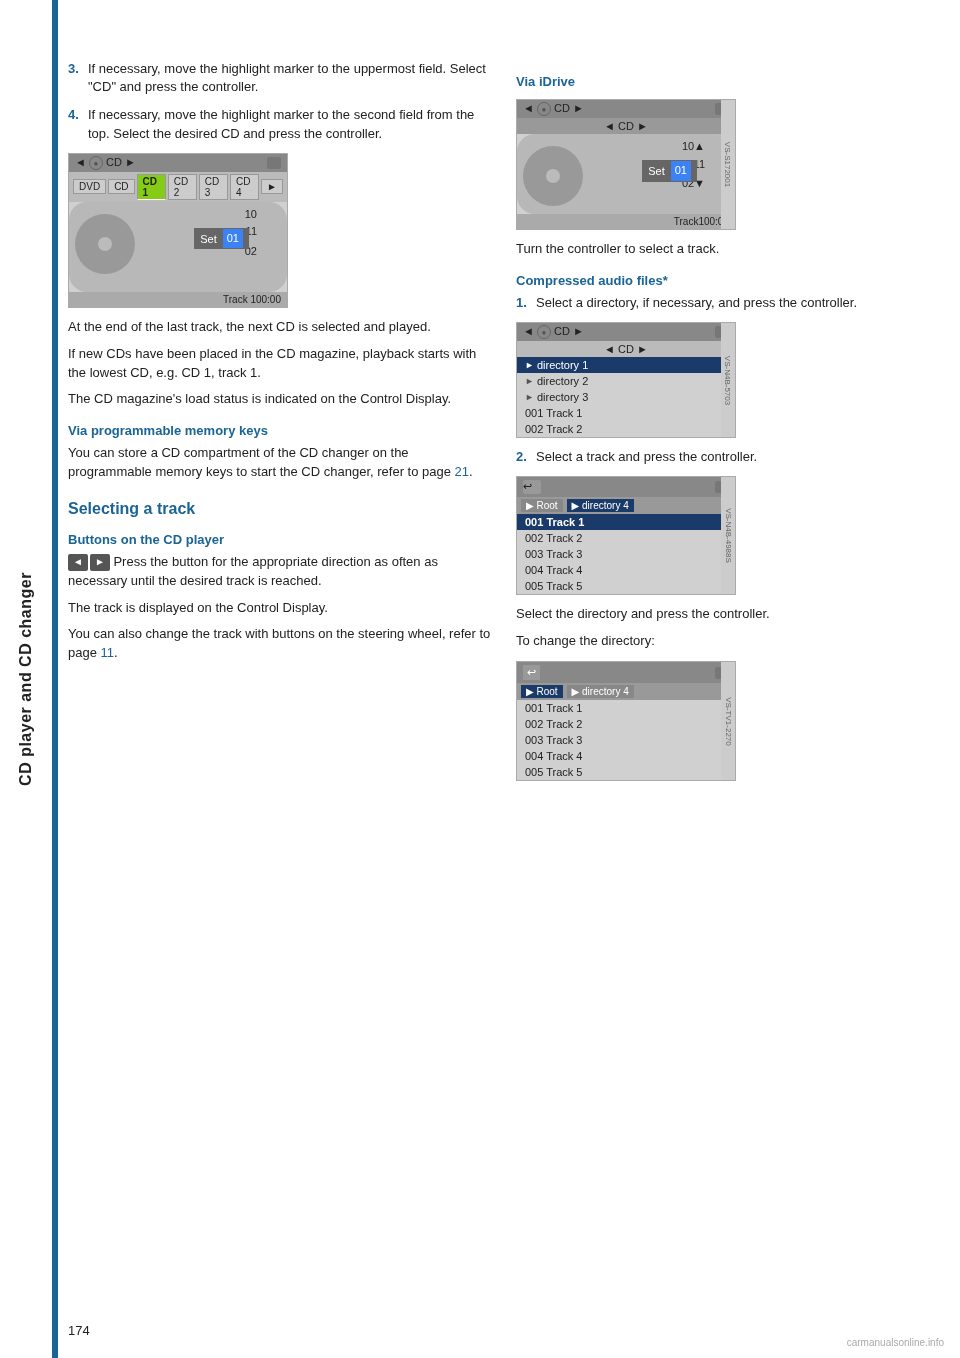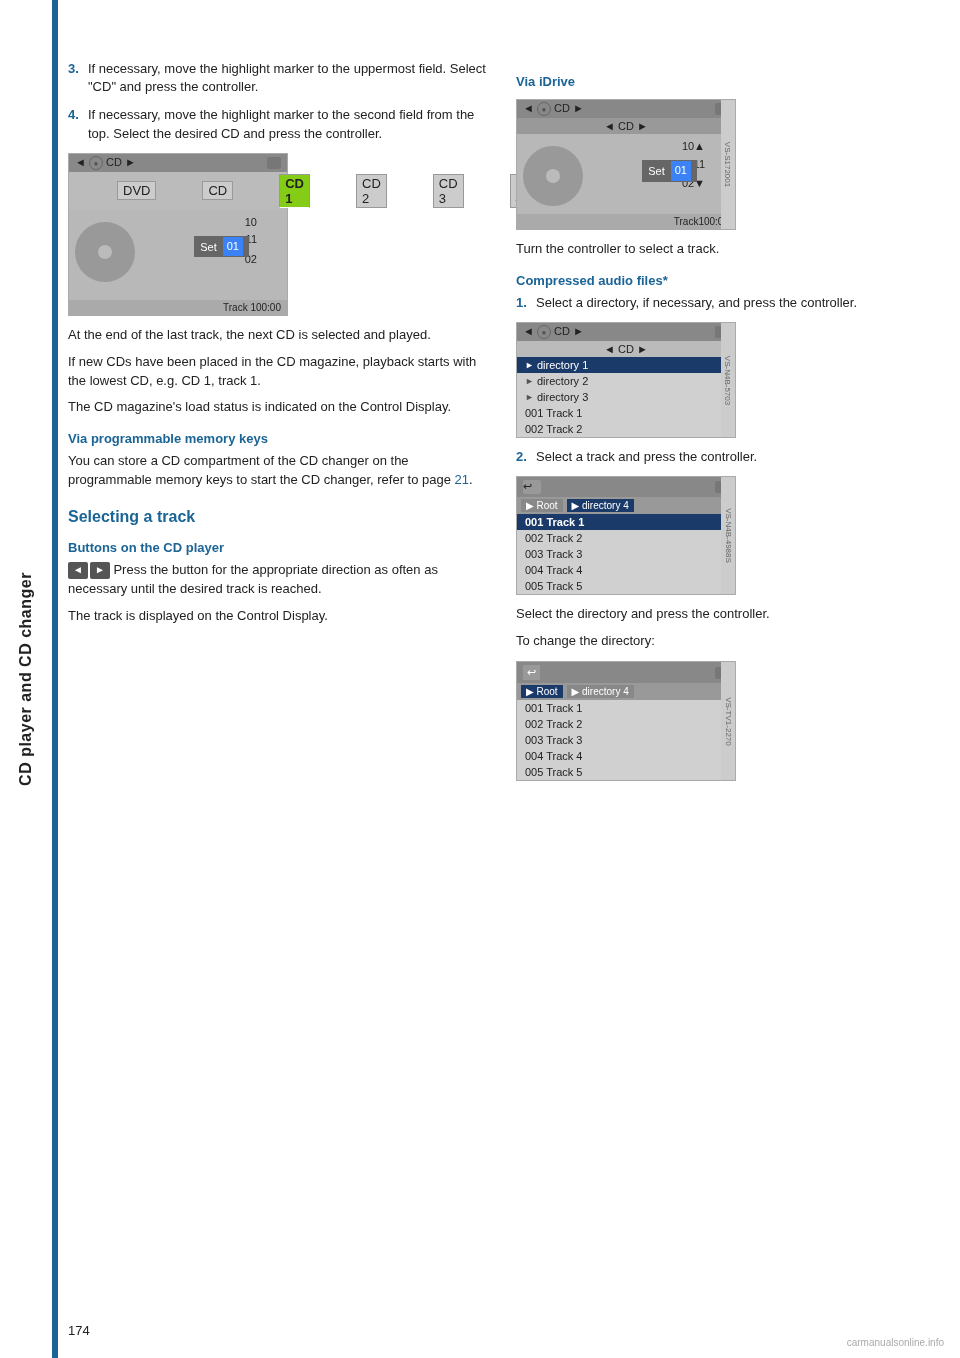--- a/index.html
+++ b/index.html
@@ -123,33 +123,33 @@
       display: flex;
       align-items: center;
       padding: 2px 4px;
       font-size: 11px;
       gap: 2px;
     }
     .cd-tab {
       background: #ccc;
       padding: 1px 5px;
       border: 1px solid #999;
-      font-size: 13px;
-      margin-left: 44px;
+      font-size: 10px;
     }
     .cd-tab.active {
       background: #84cc16;
       border-bottom: 1px solid #fff;
       font-weight: bold;
     }
     .cd-screen-body {
       background: #b8b8b8;
       position: relative;
       padding: 20px 8px;
       min-height: 90px;
+      border-radius: 18px;
     }
     .cd-screen-numbers {
       position: absolute;
       right: 30px;
       top: 4px;
       font-size: 11px;
       text-align: right;
       line-height: 1.6;
     }
     .cd-screen-set {
@@ -453,20 +453,24 @@
       <div class="section-heading">Buttons on the CD player</div>
 
       <p class="body-text">
         <span class="nav-arrows">
           <span class="nav-btn">◄</span>
           <span class="nav-btn">►</span>
         </span>
         <span>Press the button for the appropriate direction as often as necessary until the desired track is reached.</span>
       </p>
       <p class="body-text">The track is displayed on the Control Display.</p>
+      <p class="body-text">
+        <span>You can also change the track with buttons on the steering wheel, refer to page</span>
+        <span class="link-blue">11</span><span>.</span>
+      </p>
 
     </div>
 
     <div class="col-right">
 
       <div class="section-heading">Via iDrive</div>
 
       <div class="cd-screen" style="position:relative;">
         <div class="cd-screen-top-bar">
           <span>◄ <span class="icon-circle"></span> CD ►</span>

